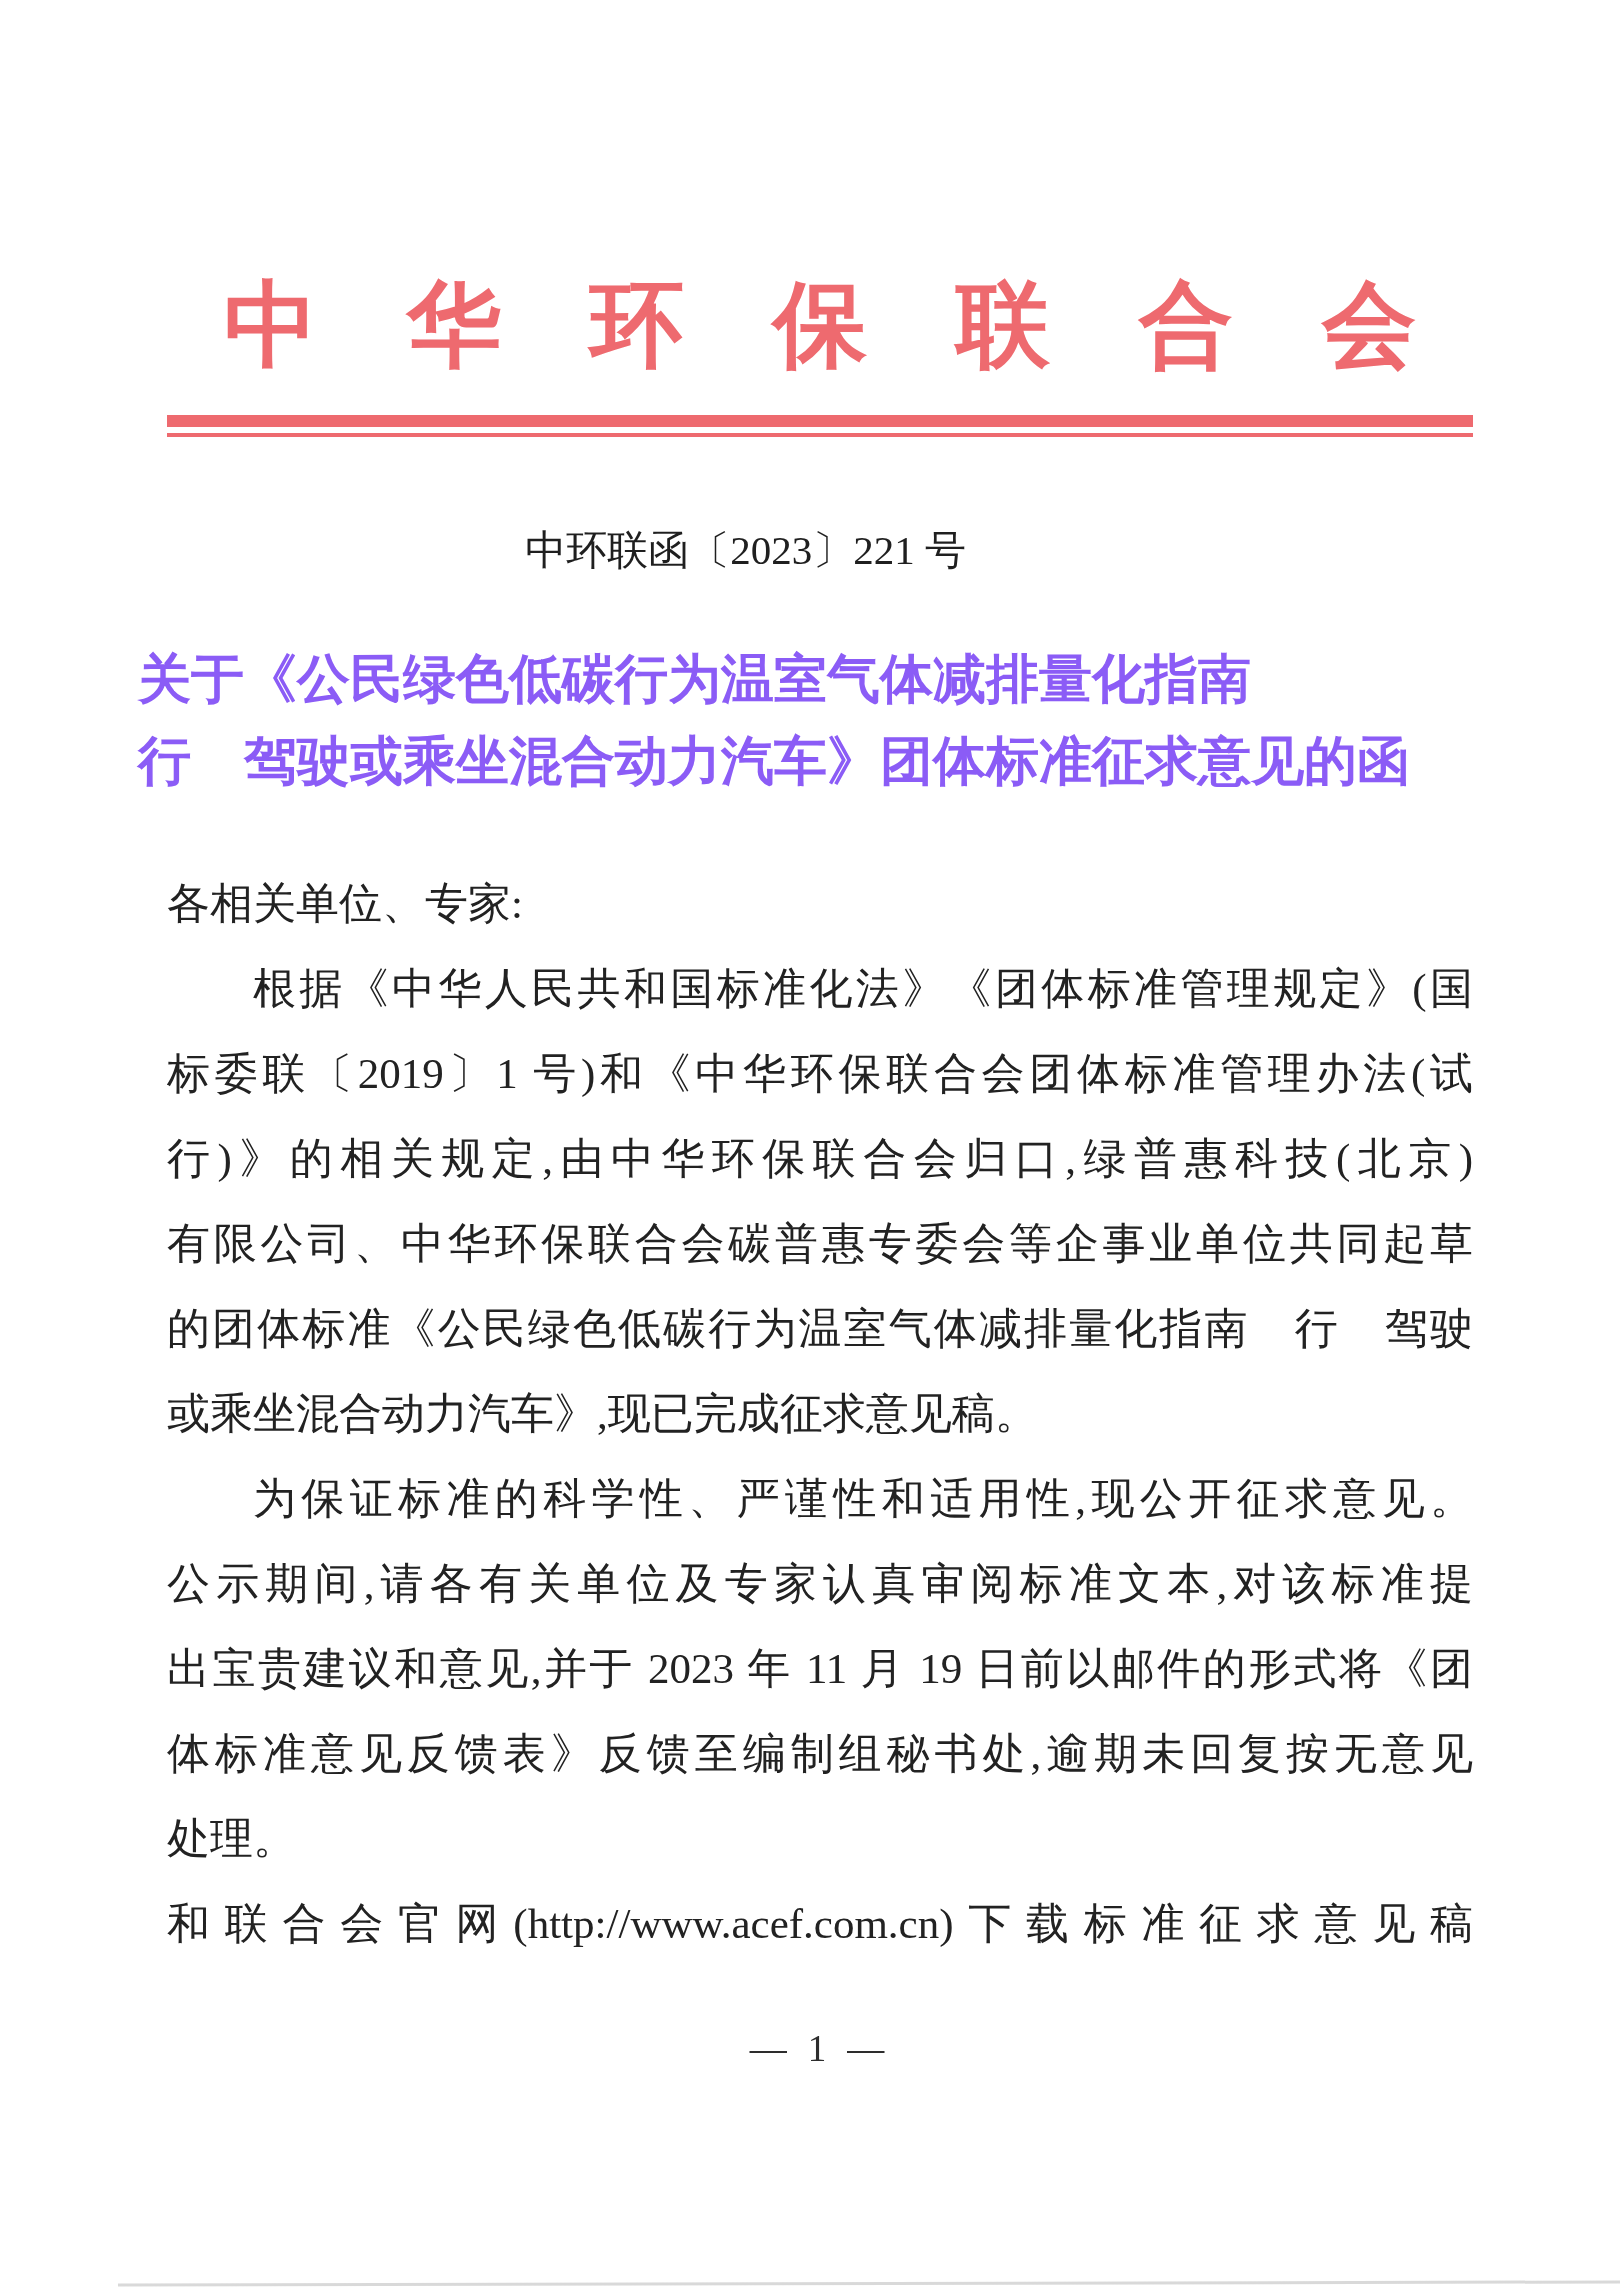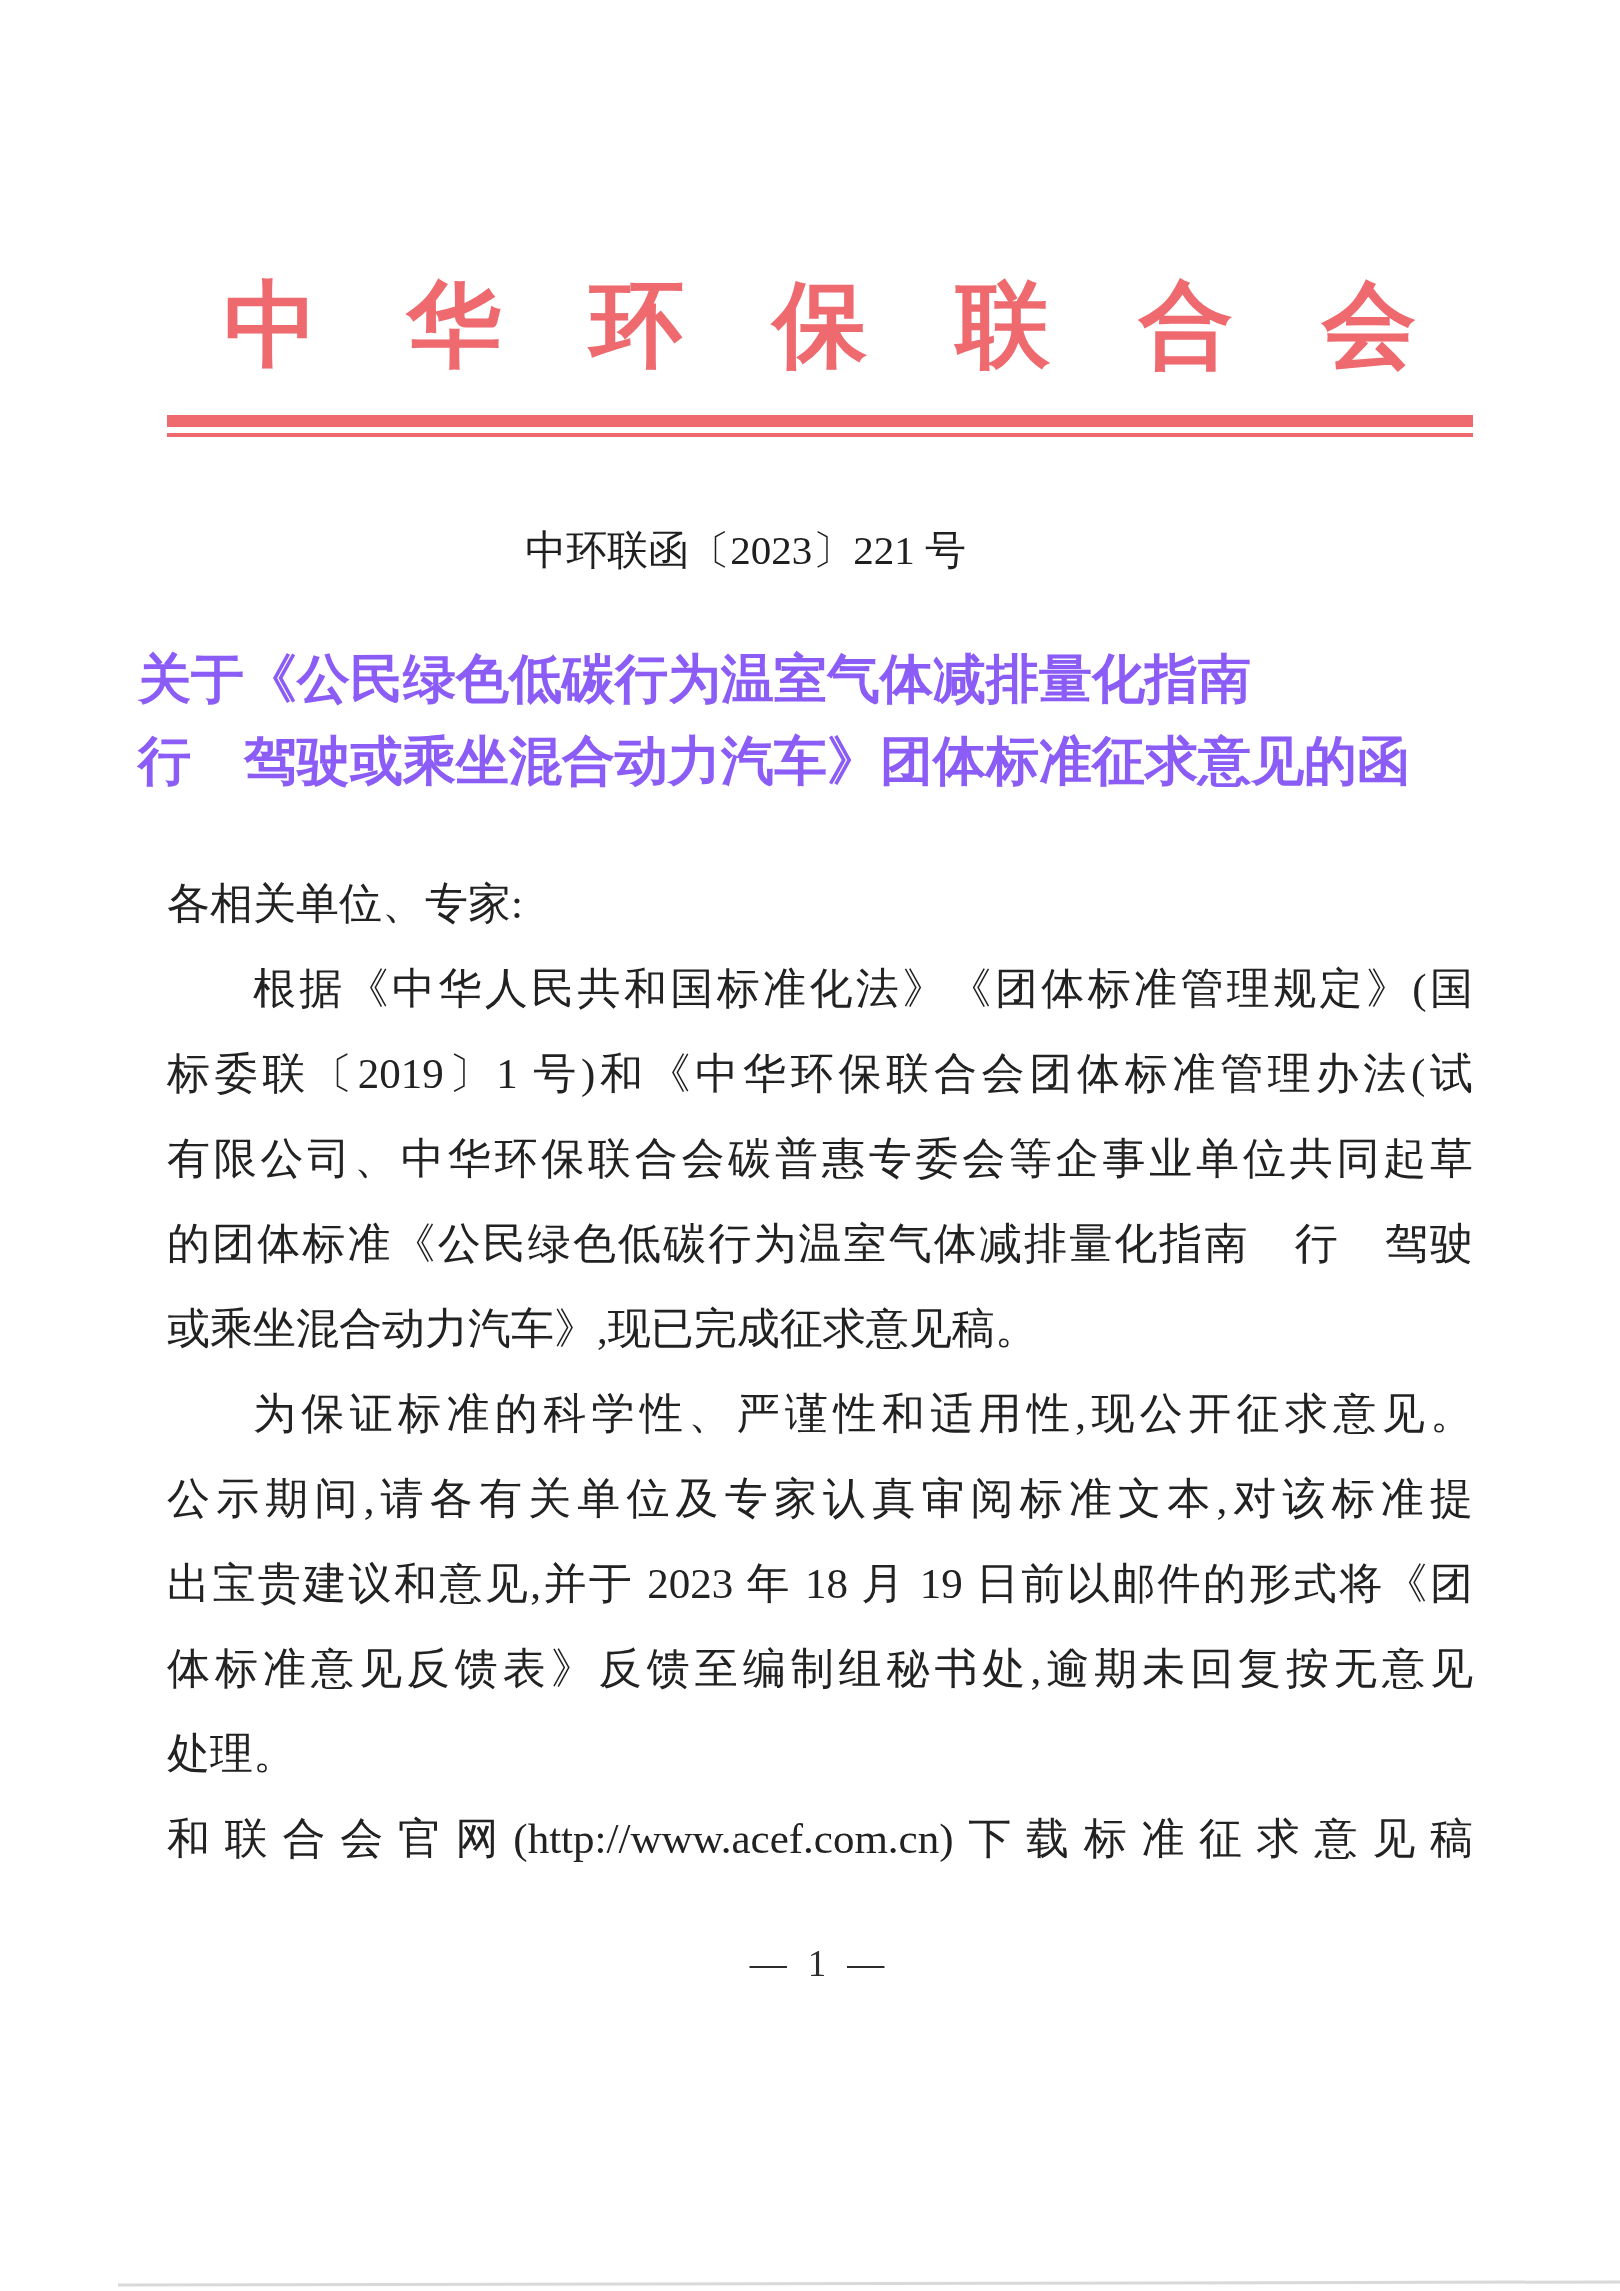--- a/index.html
+++ b/index.html
@@ -110,27 +110,28 @@
   <h1 class="doc-title">
     <span class="title-line">关于《公民绿色低碳行为温室气体减排量化指南</span>
     <span class="title-line">行　驾驶或乘坐混合动力汽车》团体标准征求意见的函</span>
   </h1>
 
   <div class="doc-body">
     <div class="line no-fill">各相关单位、专家:</div>
 
     <div class="line indent">根据《中华人民共和国标准化法》《团体标准管理规定》(国</div>
     <div class="line">标委联〔2019〕1 号)和《中华环保联合会团体标准管理办法(试</div>
+    <div class="line">行)》的相关规定,由中华环保联合会归口,绿普惠科技(北京)</div>
     <div class="line">有限公司、中华环保联合会碳普惠专委会等企事业单位共同起草</div>
     <div class="line">的团体标准《公民绿色低碳行为温室气体减排量化指南　行　驾驶</div>
     <div class="line no-fill">或乘坐混合动力汽车》,现已完成征求意见稿。</div>
 
     <div class="line indent">为保证标准的科学性、严谨性和适用性,现公开征求意见。</div>
     <div class="line">公示期间,请各有关单位及专家认真审阅标准文本,对该标准提</div>
-    <div class="line">出宝贵建议和意见,并于 2023 年 18 月 19 日前以邮件的形式将《团</div>
+    <div class="line">出宝贵建议和意见,并于 2023 年 11 月 19 日前以邮件的形式将《团</div>
     <div class="line">体标准意见反馈表》反馈至编制组秘书处,逾期未回复按无意见</div>
     <div class="line no-fill">处理。</div>
 
     <div class="line">和联合会官网(http://www.acef.com.cn)下载标准征求意见稿</div>
   </div>
 
   <div class="page-number">— 1 —</div>
 
   <div class="scan-edge"></div>
 

